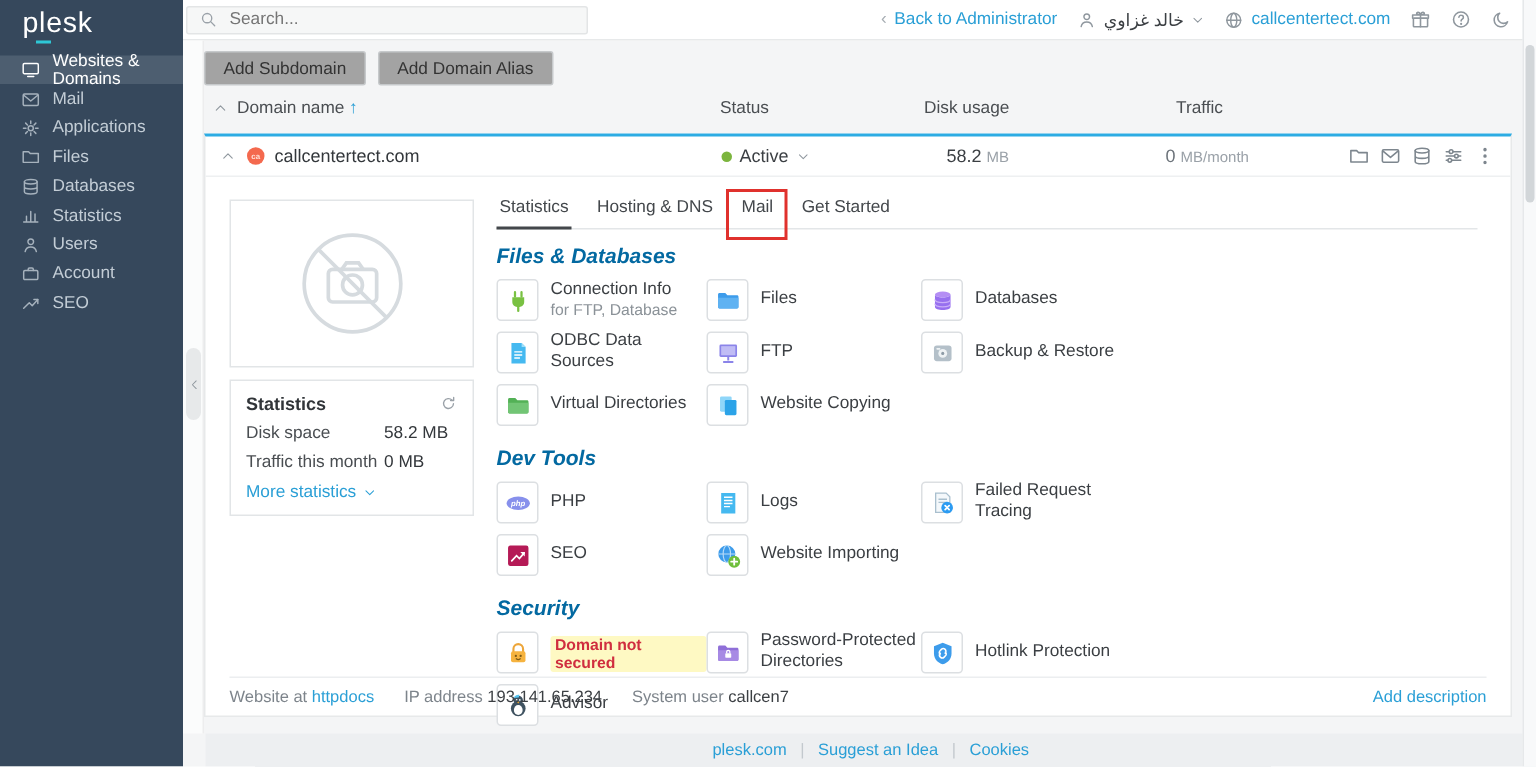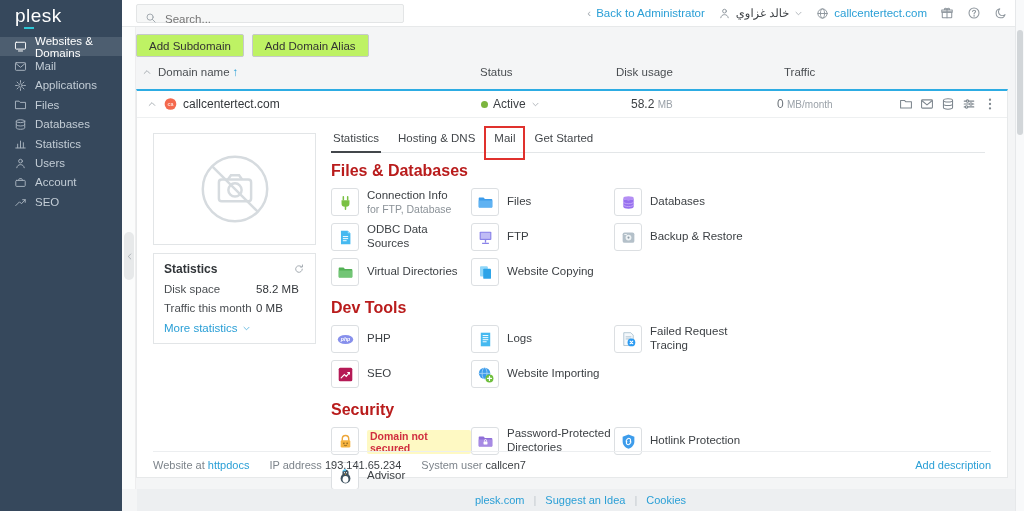--- a/index.html
+++ b/index.html
@@ -30,32 +30,32 @@
 
   
   .collapse-strip { position:absolute; left:122px; top:27px; bottom:22px; width:14px;
                     background:#fbfcfc; border-right:1px solid #ededee; z-index:5; }
   .collapse-tab { position:absolute; left:2px; top:205px; width:10px; height:48px; background:#e7e9ea;
                   border-radius:5px; display:flex; align-items:center; justify-content:center; color:#8f979e; cursor:pointer; }
 
   
   .topbar { position:absolute; left:122px; top:0; right:0; height:27px; background:#fff;
             border-bottom:1px solid #e7e9ea; display:flex; align-items:center; z-index:4; }
-  .search-box { margin-left:14px; width:268px; height:19px; background:#f6f7f7; border:1px solid #e3e5e6;
-                border-radius:2px; display:flex; align-items:flex-start; gap:6px; padding:7px 8px; color:#9aa1a8; }
+  .search-box { margin-left:2px; width:268px; height:19px; background:#f6f7f7; border:1px solid #e3e5e6;
+                border-radius:2px; display:flex; align-items:center; gap:6px; padding:0 8px; color:#9aa1a8; }
   .search-box input { border:0; background:transparent; outline:0; width:100%; font:inherit; font-size:11.5px; color:#555; }
   .topbar-right { margin-left:auto; display:flex; align-items:center; gap:13px; padding-right:16px; font-size:11.5px; }
   .tb-group { display:flex; align-items:center; gap:5px; cursor:pointer; }
   .chev-txt { color:#a6adb3; }
   .gray-ic { color:#8f979e; cursor:pointer; }
 
   
   .main { position:absolute; left:136px; top:27px; right:0; bottom:22px; }
   .toolbar { display:flex; align-items:center; margin:7px 16px 0 0; }
-  .btn { height:23px; padding:0 12px; background:#bef264; border:1px solid #c6c9cb; border-radius:2px;
+  .btn { height:23px; padding:0 12px; background:#a3a3a3; border:1px solid #c6c9cb; border-radius:2px;
          font-size:11.5px; color:#333; display:inline-flex; align-items:center; gap:6px; cursor:pointer; }
   .btn + .btn { margin-left:8px; }
   .toolbar-right { margin-left:auto; display:flex; align-items:center; gap:8px; }
   .funnel { color:#7d98ad; cursor:pointer; }
   .find-box { width:114px; height:21px; border:1px solid #c6c9cb; border-radius:2px; background:#fff;
               display:flex; align-items:center; padding:0 6px; gap:4px; }
   .find-box input { width:100%; border:0; outline:0; font:inherit; font-size:11px; color:#555; }
   .find-box .icon { color:#9aa1a8; }
 
   .list-header { position:relative; height:30px; font-size:11.5px; color:#4a4e52; }
@@ -91,21 +91,21 @@
   .stat-label { width:92px; flex:none; }
   .stat-value { color:#33373b; }
   .more-stats { margin-top:8px; display:flex; align-items:center; gap:4px; font-size:11.5px; }
 
   .rightcol { position:absolute; left:194px; right:22px; top:12px; }
   .tabs { display:flex; gap:15px; border-bottom:1px solid #e3e6e8; height:21px; font-size:11.5px; }
   .tab { position:relative; color:#43474b; cursor:pointer; padding:0 2px 5px; margin-bottom:-1px; }
   .tab.active { border-bottom:2px solid #43474b; }
   .red-box { position:absolute; left:-8px; right:-8px; top:-6px; bottom:-7px;
              border:2px solid #e0312d; z-index:3; pointer-events:none; }
-  .section-title { font-weight:bold; font-size:16px; color:#b91c1c; margin:12px 0 7px; }
+  .section-title { font-weight:bold; font-size:14px; color:#0369a1; margin:12px 0 7px;font-style:italic; }
   .section-title.first { margin-top:9px; }
   .tool-grid { display:grid; grid-template-columns:140px 143px auto; row-gap:5px; }
   .tool-item { display:flex; align-items:center; gap:8px; min-height:30px; cursor:pointer; }
   .tool-icon { width:28px; height:28px; border:1px solid #dcdfe2; border-radius:3px; background:#fff;
                display:flex; align-items:center; justify-content:center; flex:none; }
   .tool-text { display:flex; flex-direction:column; justify-content:center; }
   .tool-label { font-size:11.5px; color:#3b3f43; line-height:1.18; max-width:112px; }
   .tool-sub { font-size:10.5px; color:#8b9298; margin-top:1px; }
   .tool-sub.danger { color:#d02e3f; background:#fef9c3; padding:0 3px; border-radius:2px; font-weight:bold; align-self:flex-start; }
 

